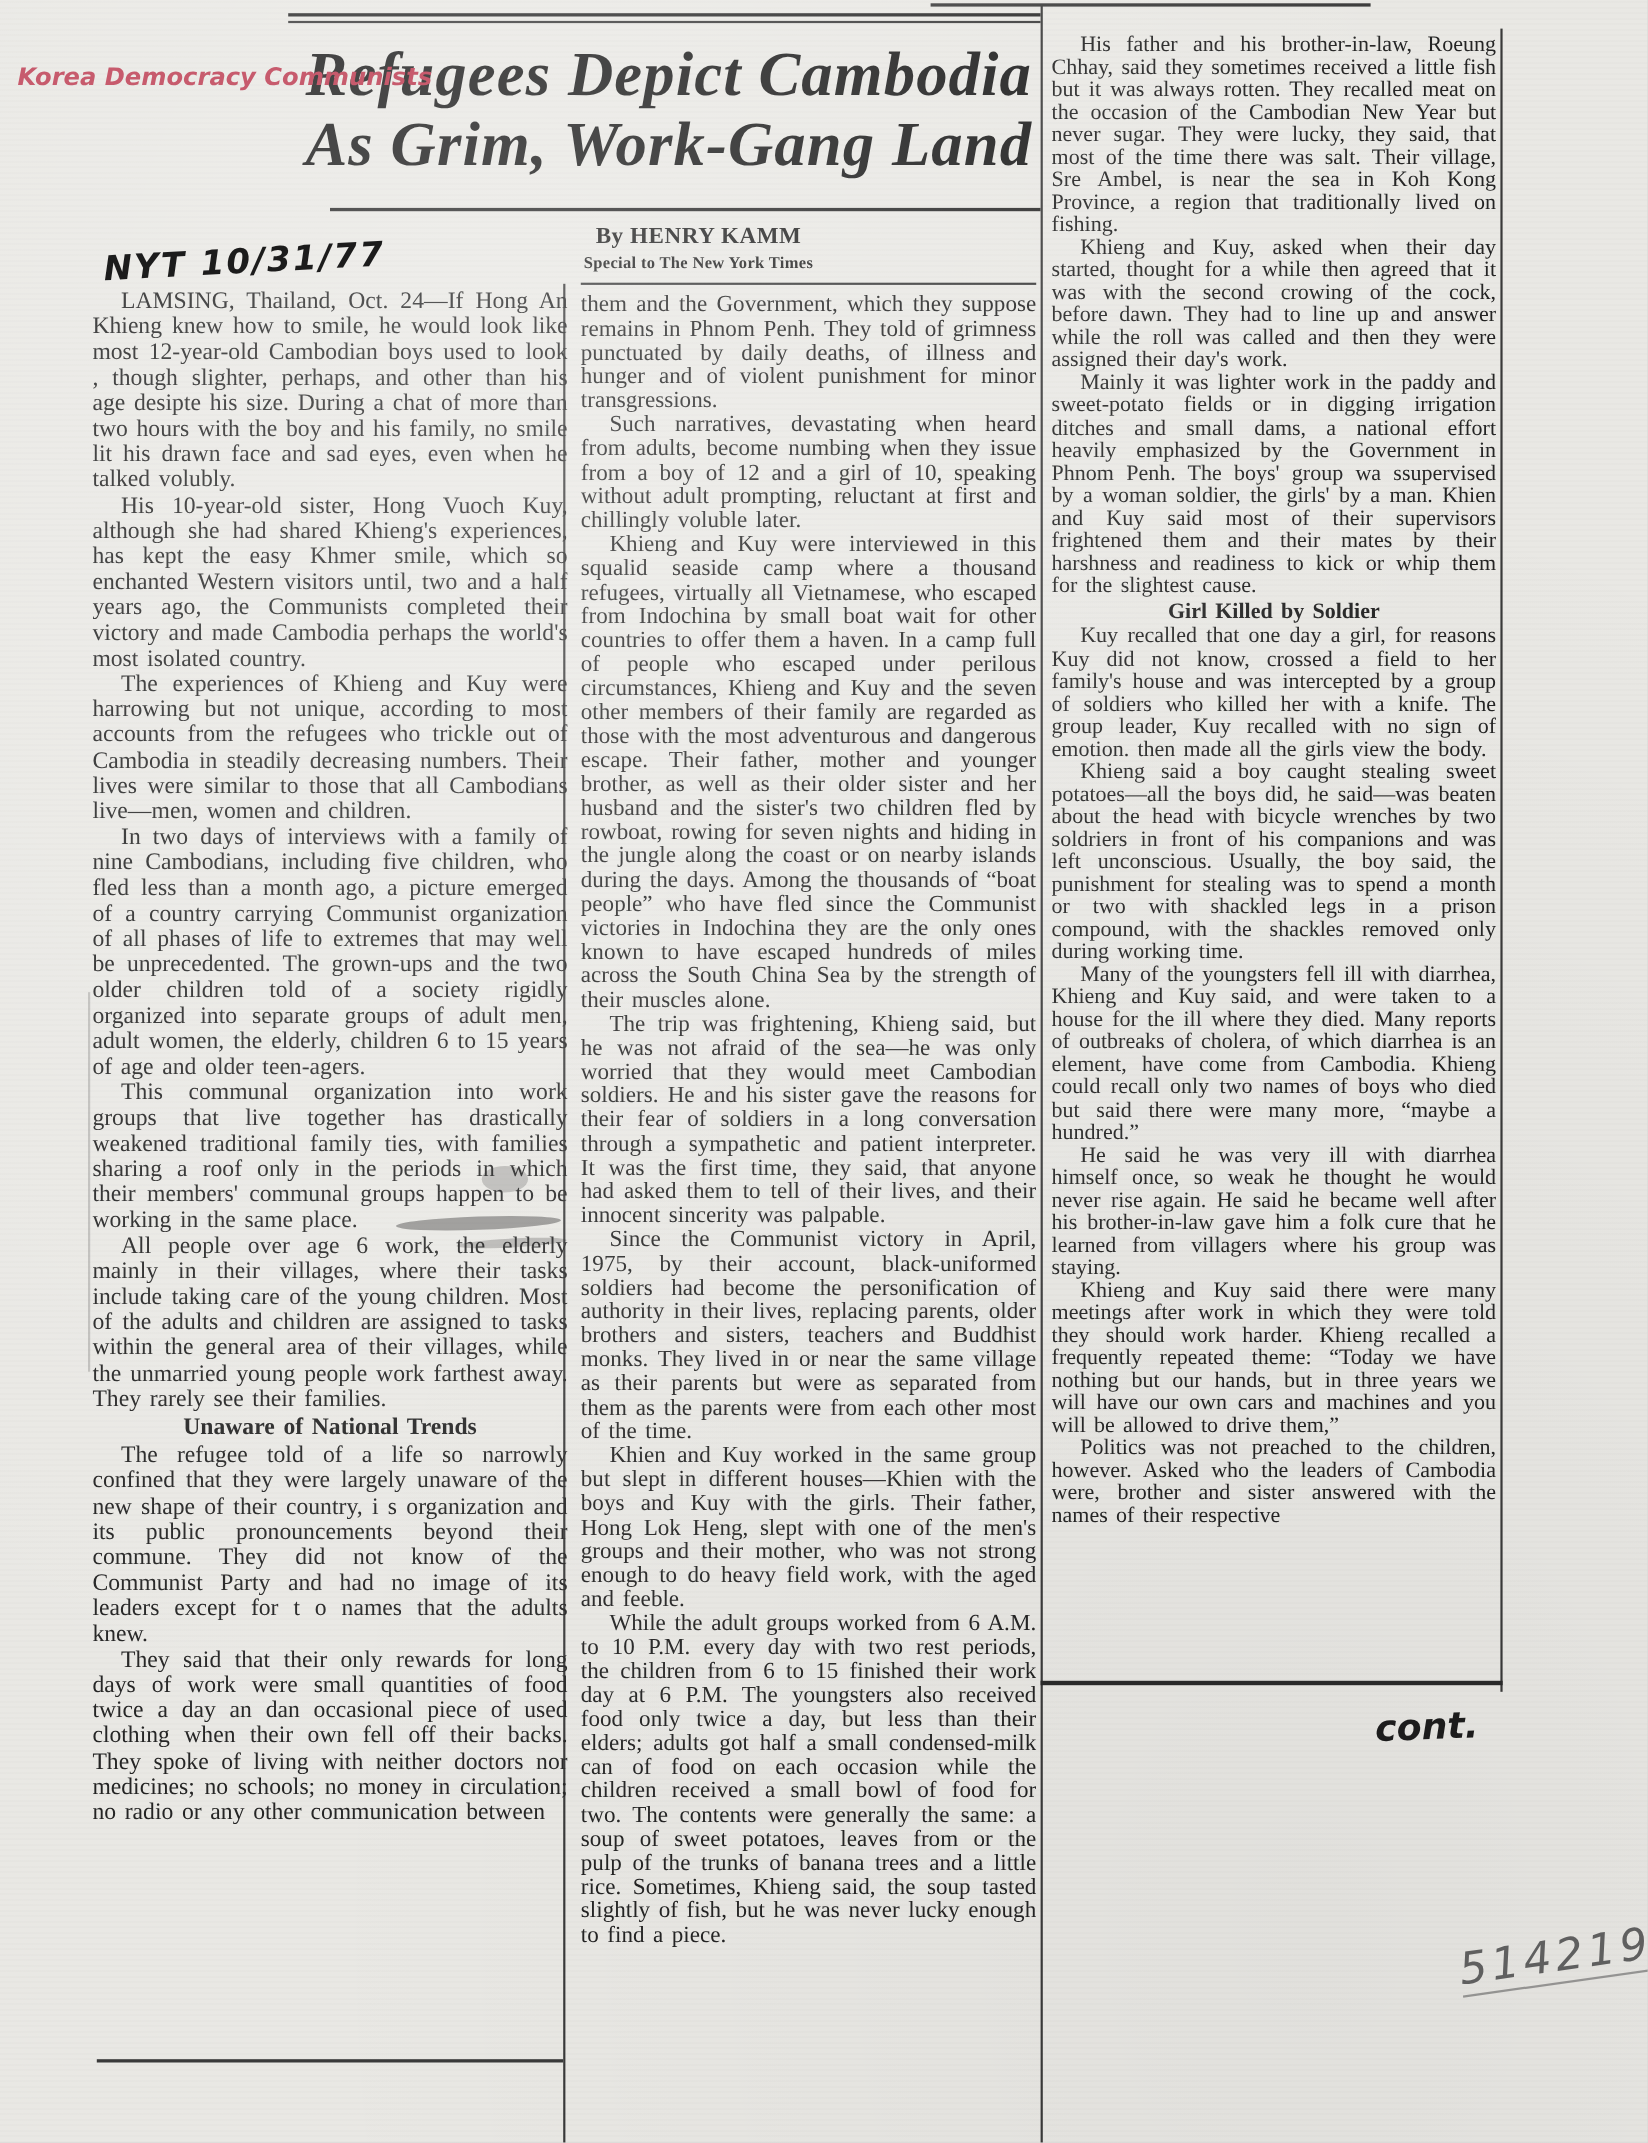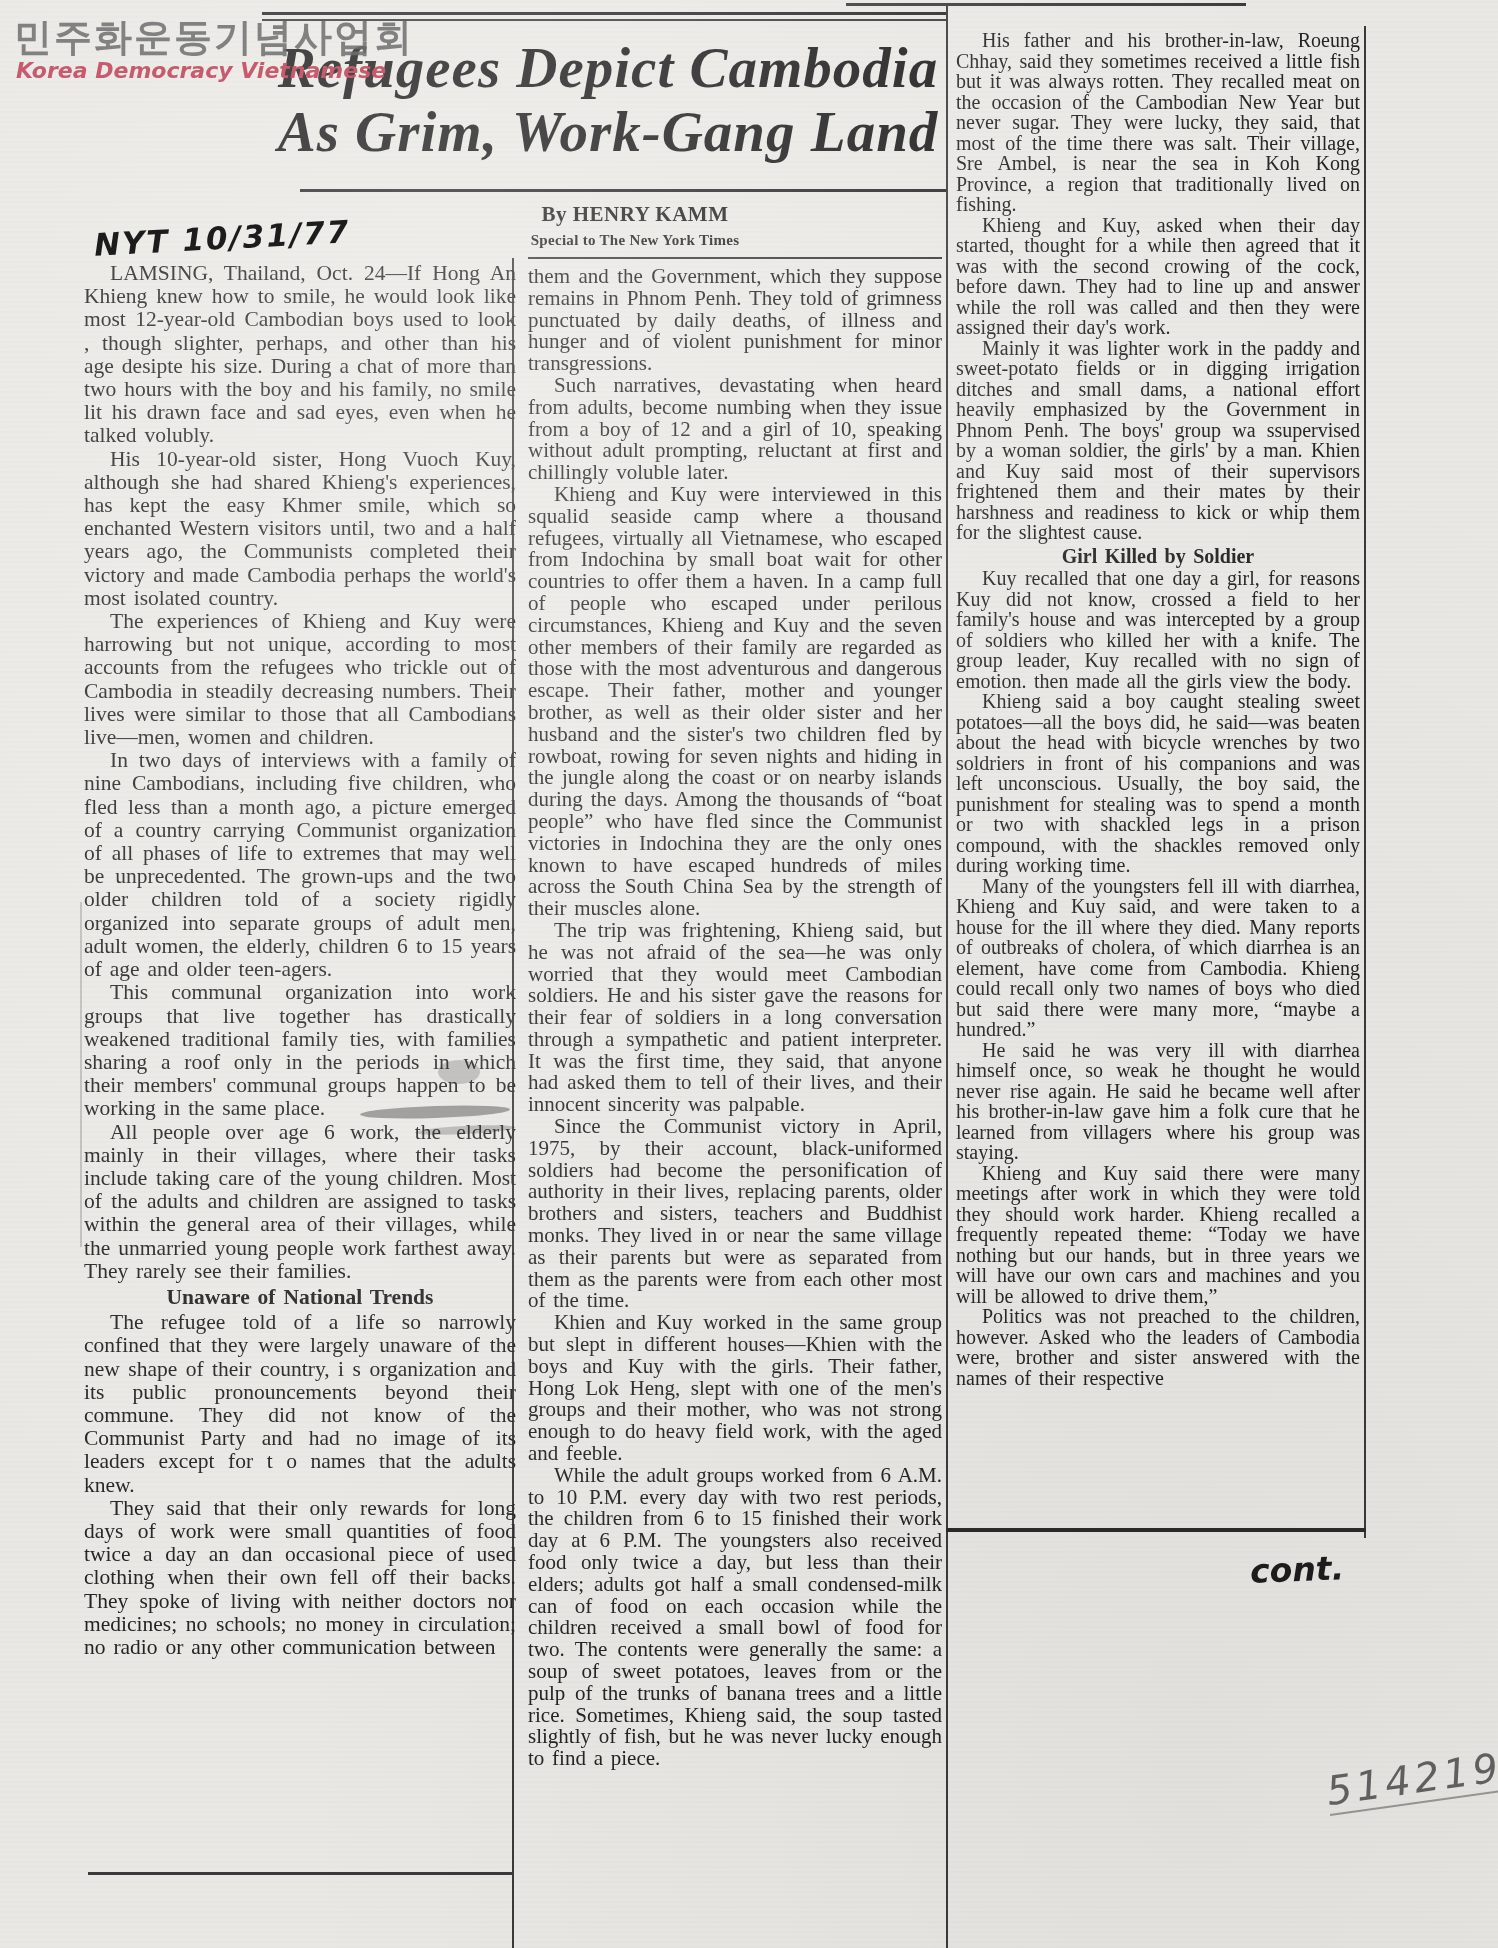--- a/index.html
+++ b/index.html
@@ -52,22 +52,21 @@
   #col3{left:956px;top:30px;width:404px;height:1494px;
     font-size:20px;line-height:20.5px;word-spacing:2.5px;}
   
   .smudge{position:absolute;background:rgba(25,25,25,.4);border-radius:50%;z-index:4;}
 </style>
 </head>
 <body>
 
 <div class="page">
 
-  <div class="wm-kr">민주화운동기념사업회</div>
-  <div class="wm-en">Korea Democracy Vietnamese</div>
+  <div class="wm-en">Korea Democracy Communists</div>
 
   <div class="rule" style="left:262px;top:12px;width:684px;height:3px;"></div>
   <div class="rule soft" style="left:262px;top:19px;width:684px;height:2px;"></div>
   <div class="rule soft" style="left:846px;top:3px;width:400px;height:3px;"></div>
 
   <div class="headline">
     <div>Refugees Depict Cambodia</div>
     <div>As Grim, Work-Gang Land</div>
   </div>
   <div class="rule" style="left:300px;top:189px;width:646px;height:3px;"></div>

